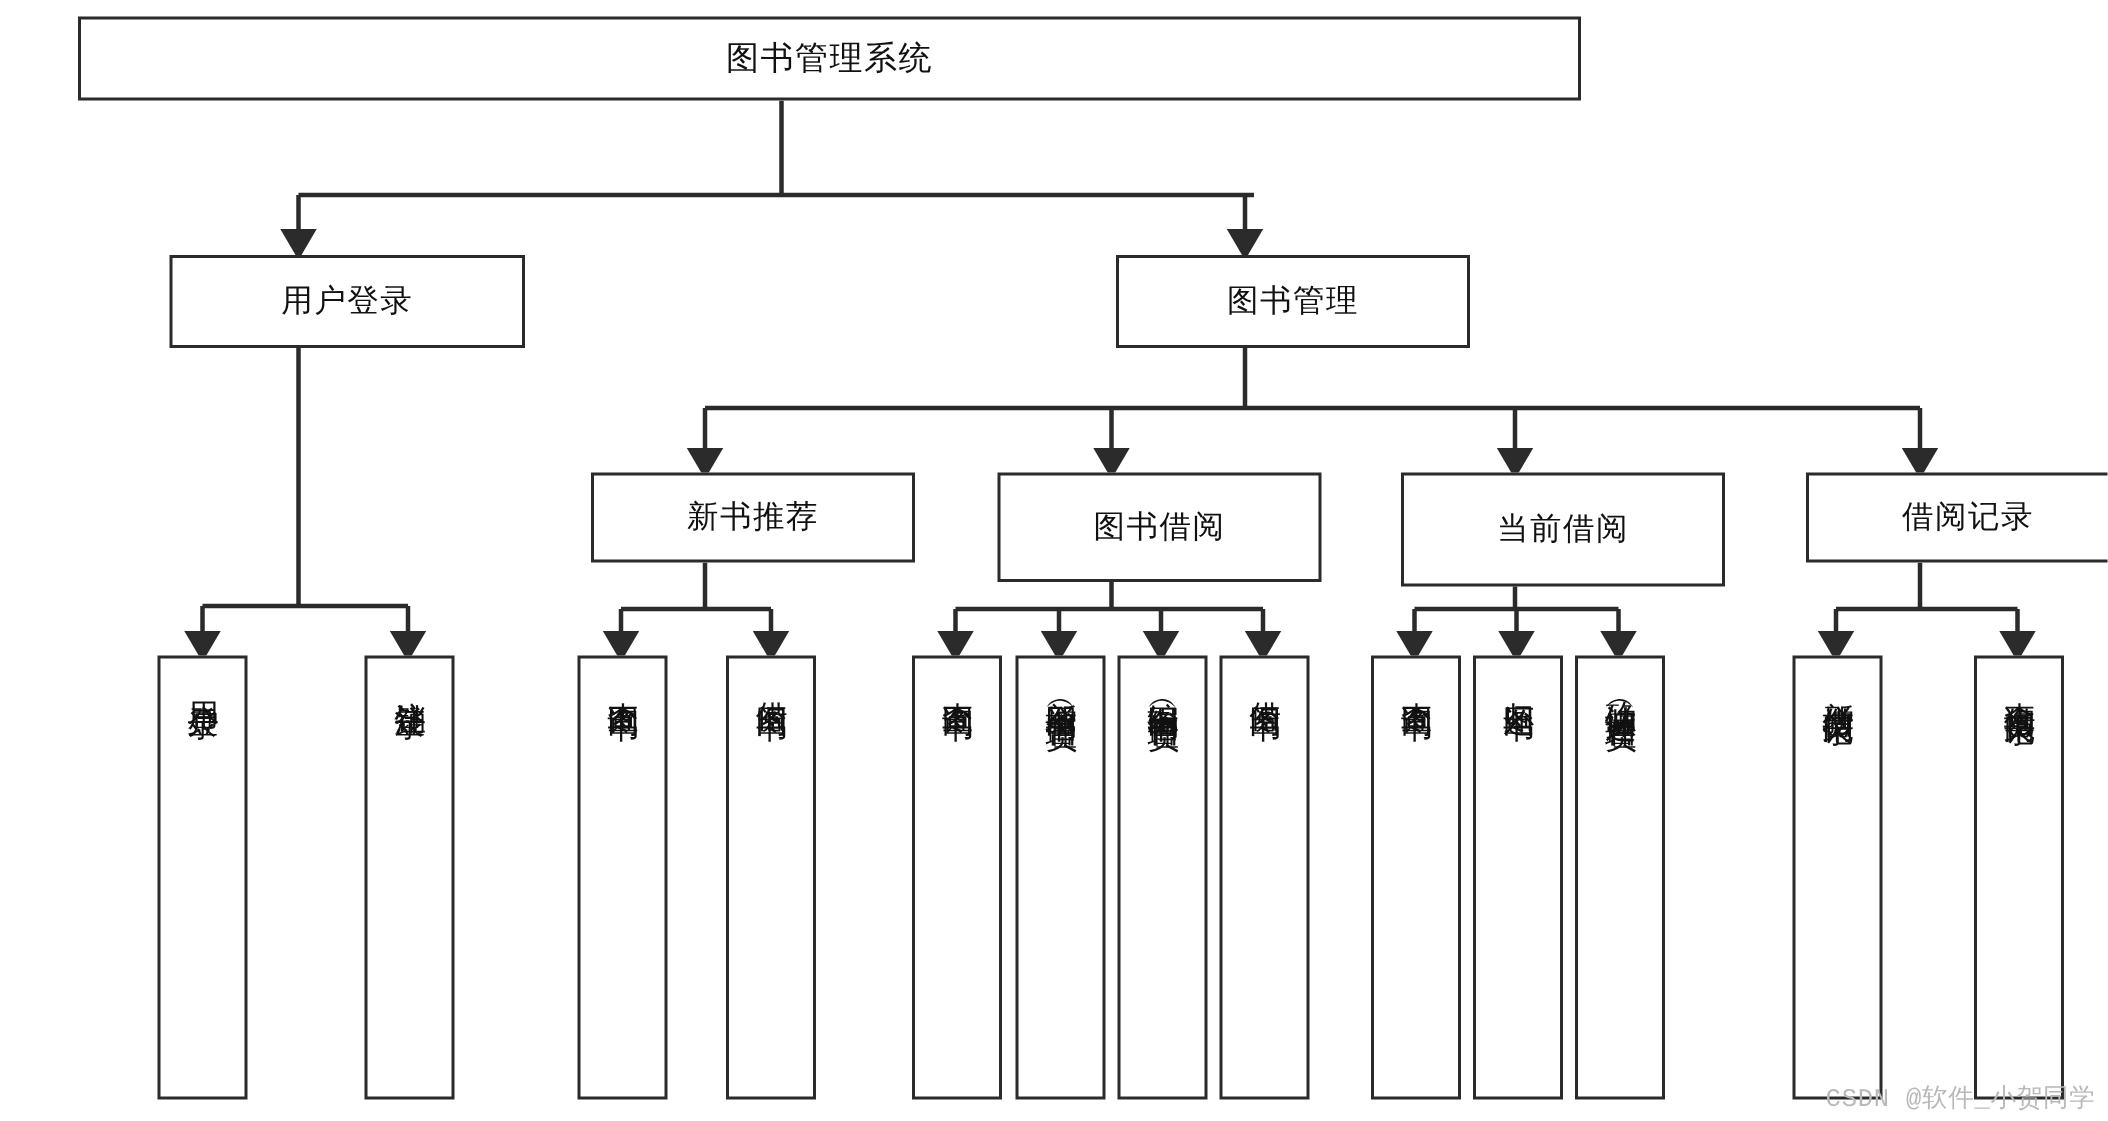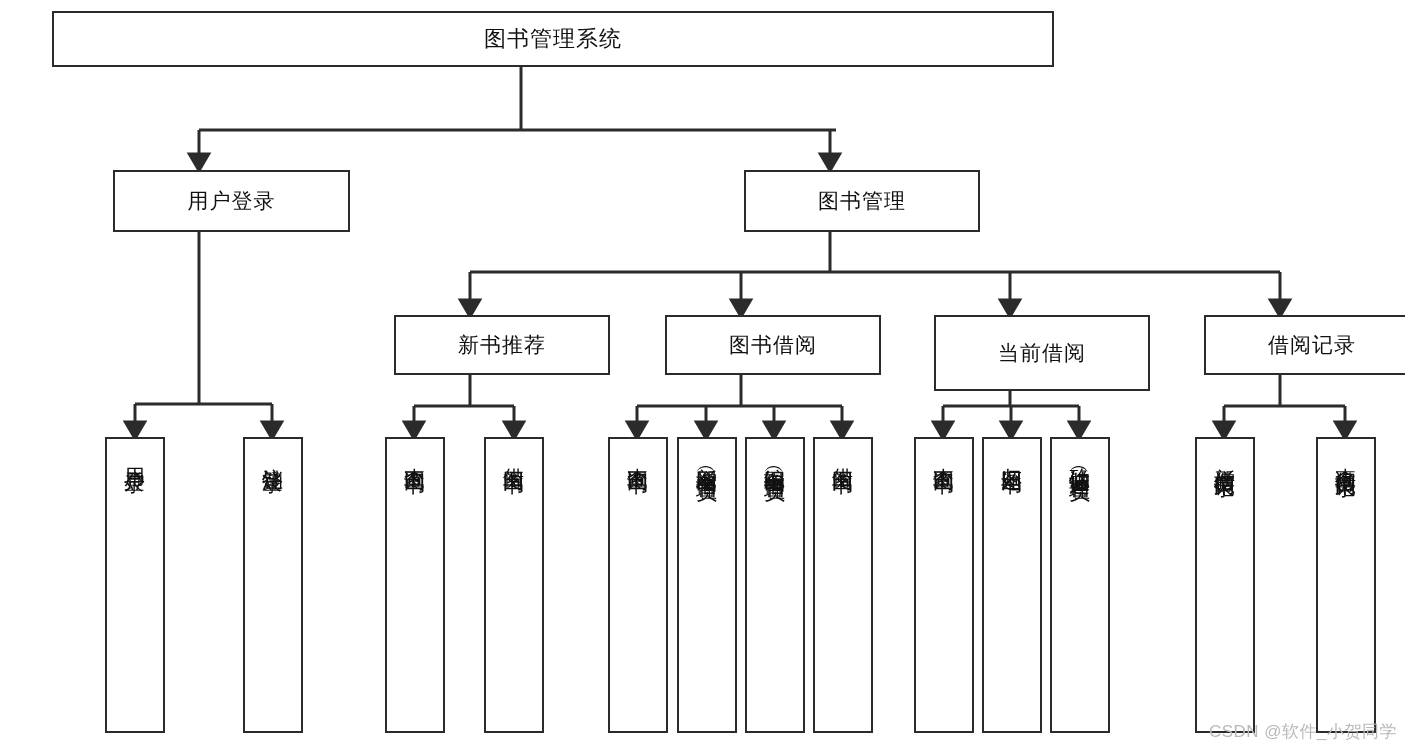--- a/index.html
+++ b/index.html
@@ -56,21 +56,21 @@
   }
   #watermark{
     position:absolute;
     right:8px;
     bottom:4px;
     font-size:17px;
     color:#b9b9b9;
     letter-spacing:0.5px;
     white-space:nowrap;
     z-index:3;
-    font-family:Liberation Sans, sans-serif;
+    font-family:Liberation Mono, monospace;
   }
 </style>
 </head>
 <body>
 
 <div id="canvas">
 
   <svg id="wires" viewBox="0 0 1405 747" width="1405" height="747" xmlns="http://www.w3.org/2000/svg">
     <defs>
       <marker id="arrow" markerWidth="9" markerHeight="9" refX="3.2" refY="4.5" orient="auto" markerUnits="strokeWidth">
@@ -129,21 +129,21 @@
   <div class="node horiz" style="left:81px;top:170px;width:237px;height:62px;">
     <span>用户登录</span>
   </div>
   <div class="node horiz" style="left:712px;top:170px;width:236px;height:62px;">
     <span>图书管理</span>
   </div>
 
   <div class="node horiz" style="left:362px;top:315px;width:216px;height:60px;">
     <span>新书推荐</span>
   </div>
-  <div class="node horiz" style="left:633px;top:315px;width:216px;height:60px;">
+  <div class="node horiz" style="left:633px;top:315px;width:216px;height:73px;">
     <span>图书借阅</span>
   </div>
   <div class="node horiz" style="left:902px;top:315px;width:216px;height:76px;">
     <span>当前借阅</span>
   </div>
   <div class="node horiz" style="left:1172px;top:315px;width:216px;height:60px;">
     <span>借阅记录</span>
   </div>
 
   <div class="node vert" style="left:105px;top:437px;width:60px;height:296px;">

